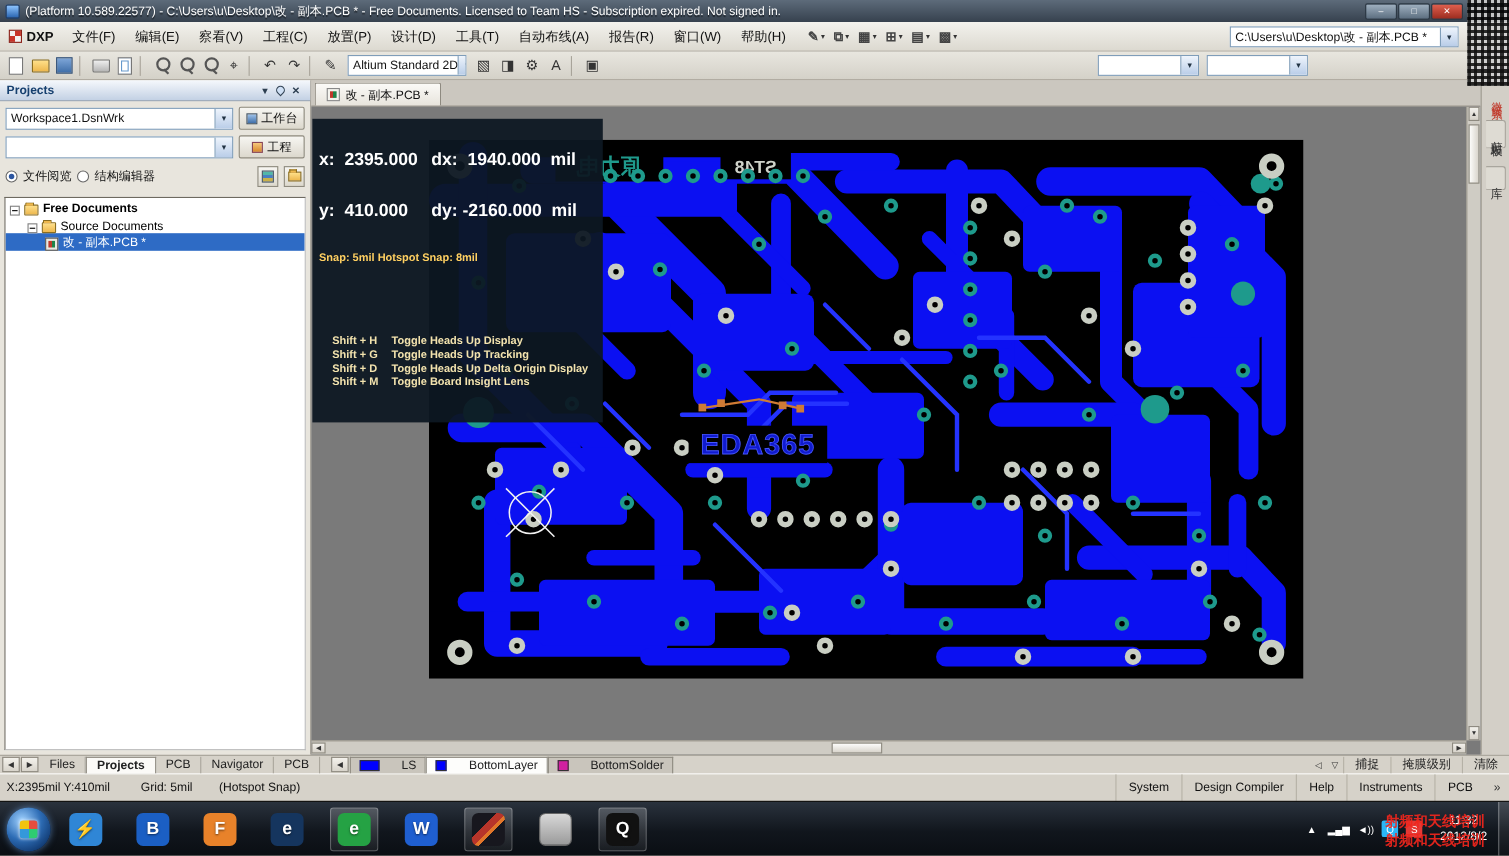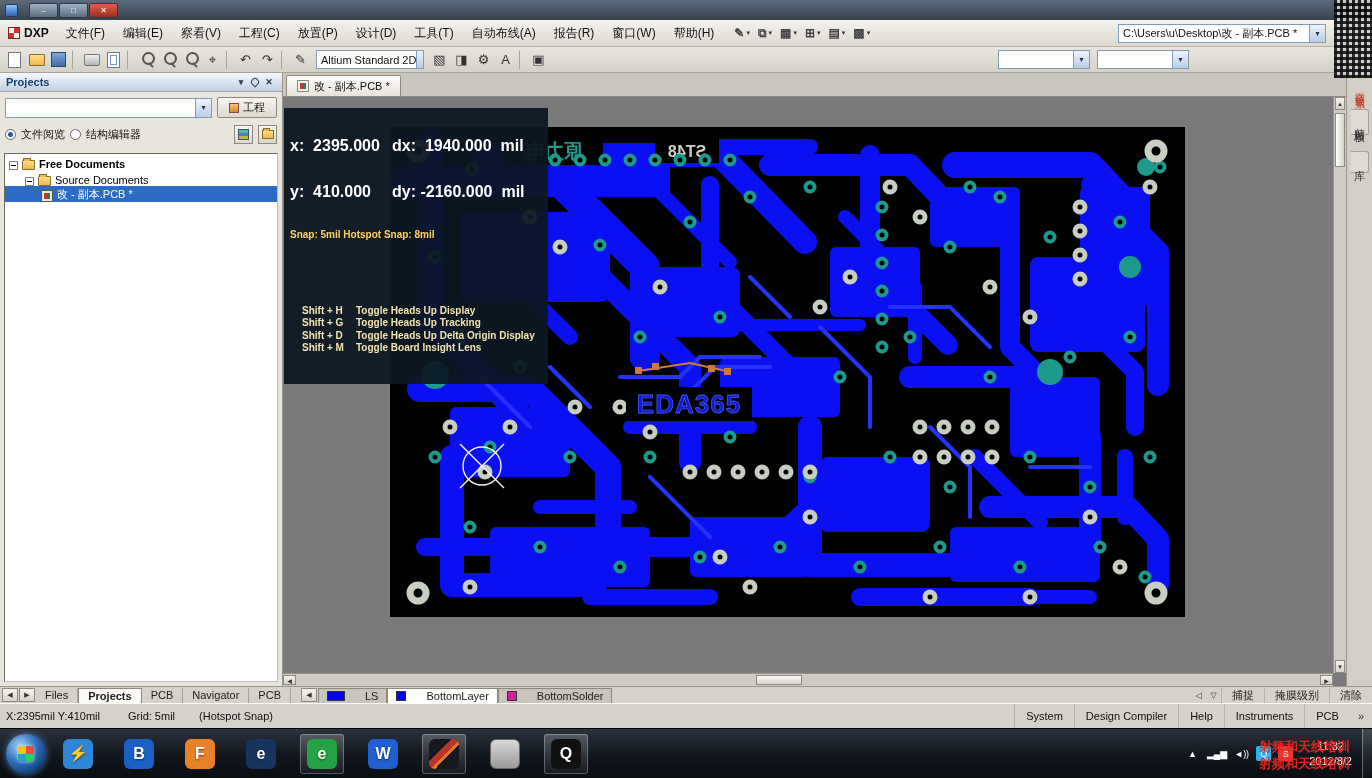--- a/index.html
+++ b/index.html
@@ -161,20 +161,21 @@
   .qr{position:absolute;top:0;right:0;width:38px;height:78px;z-index:70;background:repeating-linear-gradient(0deg,#1a1a1a 0 3px,#ddd 3px 6px),repeating-linear-gradient(90deg,#222 0 3px,#eee 3px 6px);background-blend-mode:multiply;opacity:.92;}
   .watermark{position:absolute;right:22px;bottom:5px;color:#f1261d;font-size:13px;font-weight:bold;text-align:right;line-height:1.35;opacity:.92;z-index:60;pointer-events:none;}
 </style>
 </head>
 <body>
 
 <div class="screen">
 
   <div class="titlebar">
     <span class="title-ic"></span>
+    <span class="title-text">(Platform 10.589.22577) - C:\Users\u\Desktop\改 - 副本.PCB * - Free Documents. Licensed to Team HS - Subscription expired. Not signed in.</span>
     <span class="winbtns">
       <span class="winbtn">–</span>
       <span class="winbtn">□</span>
       <span class="winbtn close">✕</span>
     </span>
   </div>
 
   <div class="menubar">
     <span class="dxp">
       <span class="dxp-ic"></span>
@@ -300,20 +301,29 @@
 
     <div class="left-panel">
       <div class="phead">
         <span>Projects</span>
         <span class="ph-sp"></span>
         <span class="ph-ic dd"></span>
         <span class="ph-ic">
             <span class="pin-shape"></span>
           </span>
         <span class="ph-ic cl"></span>
+      </div>
+      <div class="prow">
+        <span class="combo">
+            <span>Workspace1.DsnWrk</span>
+          </span>
+        <span class="pbtn">
+          <span class="pbtn-ic"></span>
+          <span>工作台</span>
+        </span>
       </div>
       <div class="prow">
         <span class="combo">
             <span></span>
           </span>
         <span class="pbtn">
           <span class="pbtn-ic org"></span>
           <span>工程</span>
         </span>
       </div>

